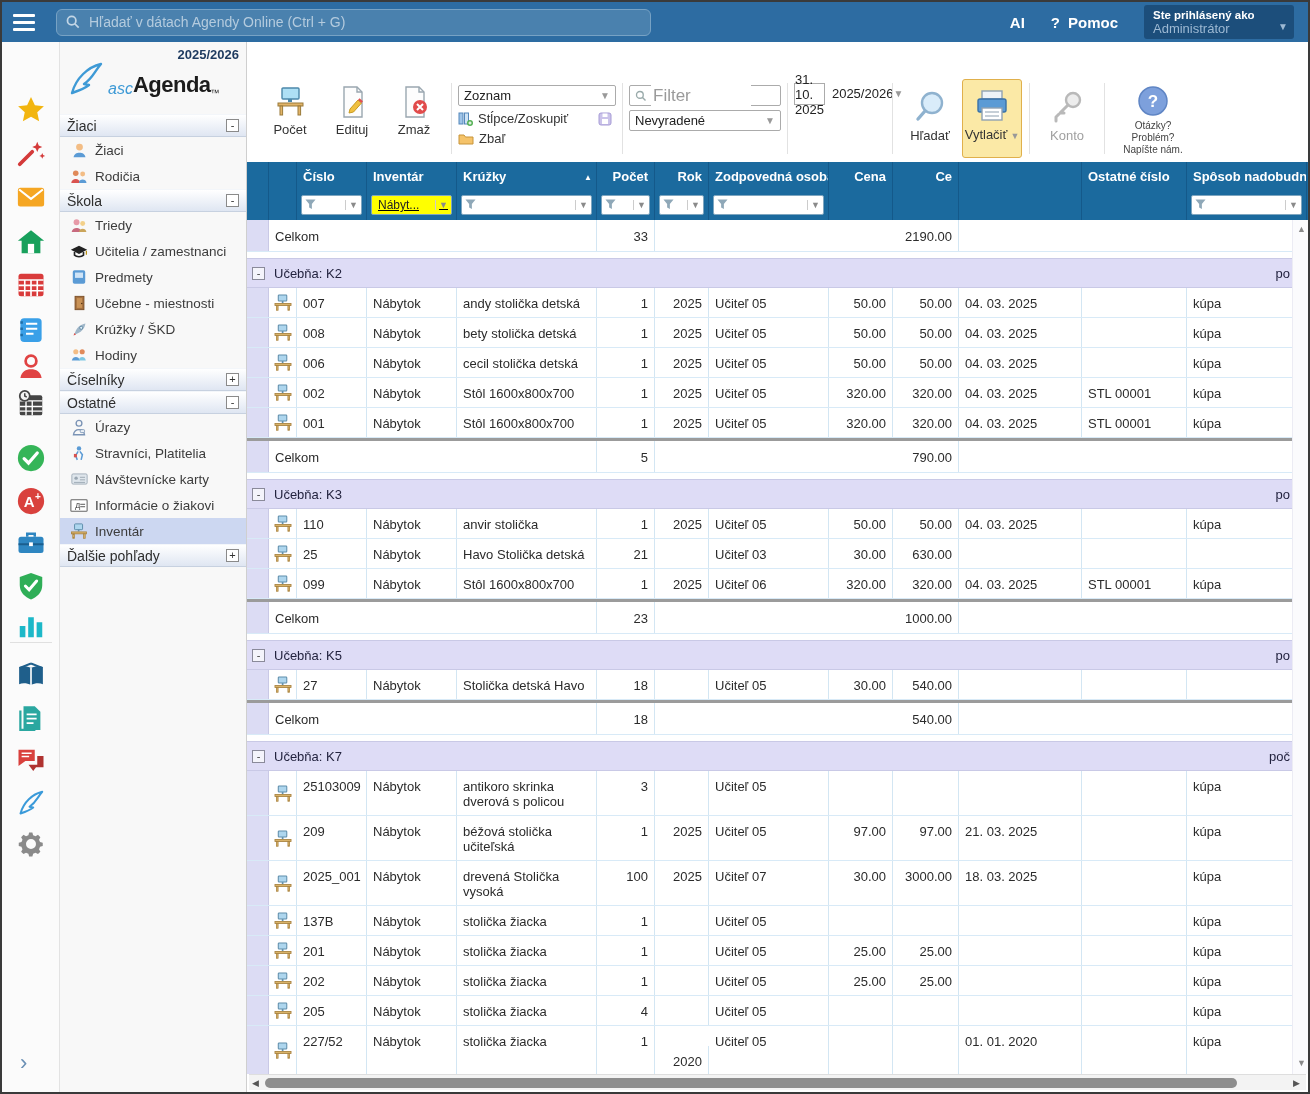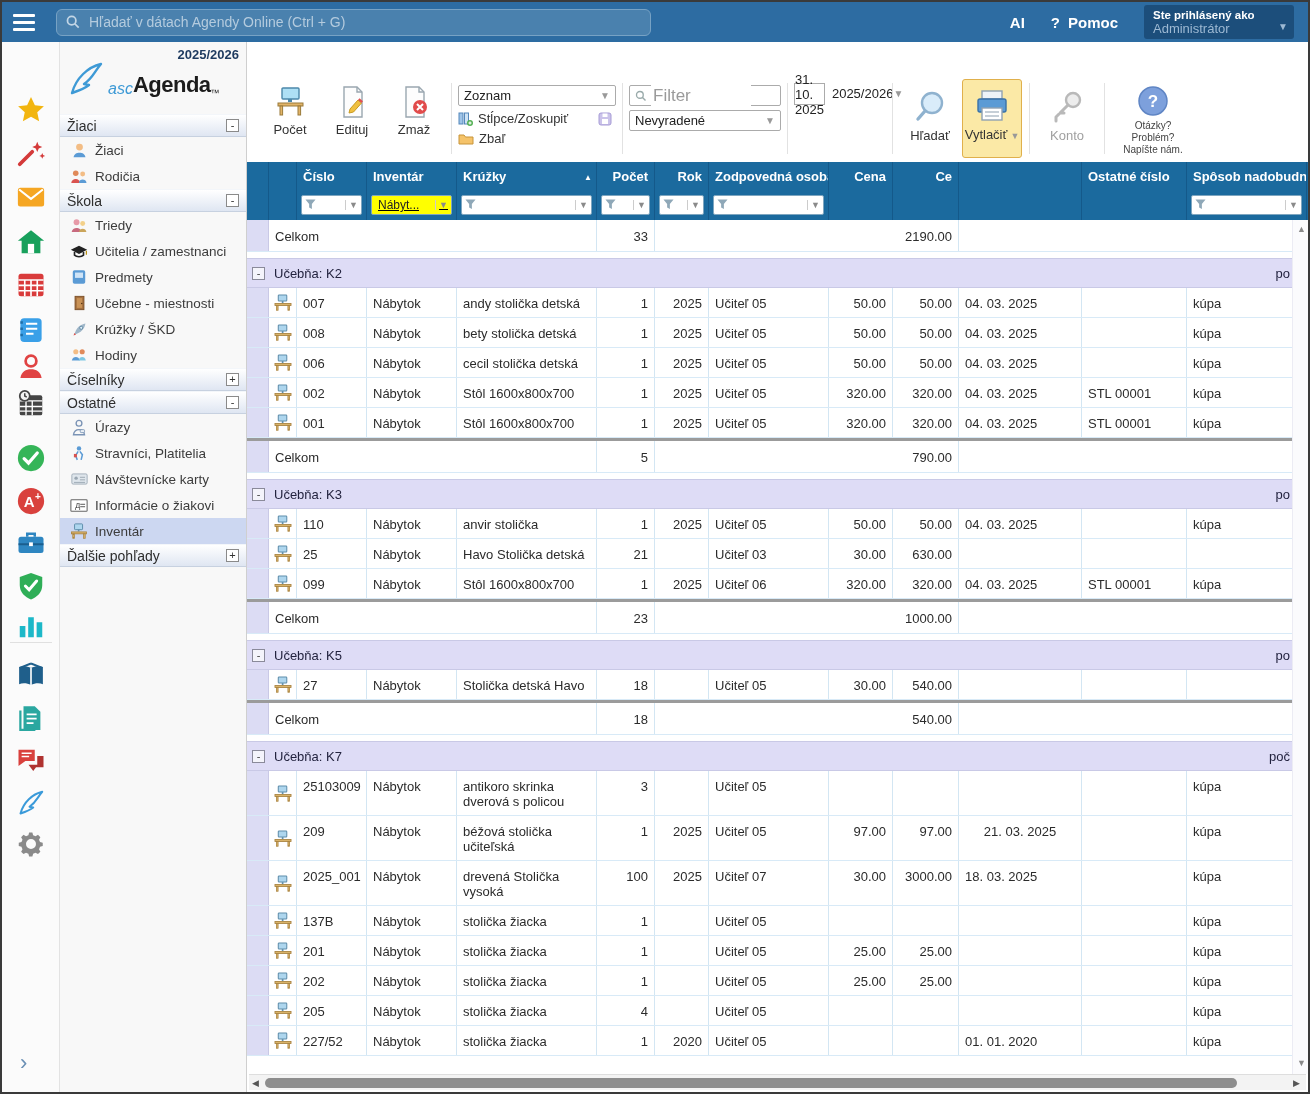--- a/index.html
+++ b/index.html
@@ -926,21 +926,21 @@
           </svg>
         </div>
         <div class="cell" style="width: 70px; flex: 0 0 auto;">209</div>
         <div class="cell" style="width: 90px; flex: 0 0 auto;">Nábytok</div>
         <div class="cell" style="width: 140px; flex: 0 0 auto;">béžová stolička učiteľská</div>
         <div class="cell r" style="width: 58px; flex: 0 0 auto;">1</div>
         <div class="cell r" style="width: 54px; flex: 0 0 auto;">2025</div>
         <div class="cell" style="width: 120px; flex: 0 0 auto;">Učiteľ 05</div>
         <div class="cell r" style="width: 64px; flex: 0 0 auto;">97.00</div>
         <div class="cell r" style="width: 66px; flex: 0 0 auto;">97.00</div>
-        <div class="cell" style="width: 123px; flex: 0 0 auto; text-align: center;">21. 03. 2025</div>
+        <div class="cell" style="width: 123px; flex: 0 0 auto;">21. 03. 2025</div>
         <div class="cell" style="width: 105px; flex: 0 0 auto;"></div>
         <div class="cell" style="width: 120px; flex: 0 0 auto;">kúpa</div>
       </div>
       <div class="row">
         <div class="cell expand-col" style="width: 22px; flex: 0 0 auto;"></div>
         <div class="icon-col" style="width: 28px; flex: 0 0 auto;">
           <svg width="20" height="17" viewBox="0 0 20 18">
             <rect x="5" y="1" width="9" height="6.5" rx=".8" fill="#aed6ee" stroke="#5f8eab" stroke-width="1.1"></rect>
             <rect x="8.7" y="7.5" width="1.8" height="2" fill="#5f8eab"></rect>
             <rect x="1.5" y="10" width="17" height="2.2" fill="#d9b36a" stroke="#a8823f" stroke-width=".9"></rect>
@@ -1060,21 +1060,21 @@
             <rect x="8.7" y="7.5" width="1.8" height="2" fill="#5f8eab"></rect>
             <rect x="1.5" y="10" width="17" height="2.2" fill="#d9b36a" stroke="#a8823f" stroke-width=".9"></rect>
             <rect x="3" y="12.2" width="1.8" height="5" fill="#d9b36a" stroke="#a8823f" stroke-width=".8"></rect>
             <rect x="15.2" y="12.2" width="1.8" height="5" fill="#d9b36a" stroke="#a8823f" stroke-width=".8"></rect>
           </svg>
         </div>
         <div class="cell" style="width: 70px; flex: 0 0 auto;">227/52</div>
         <div class="cell" style="width: 90px; flex: 0 0 auto;">Nábytok</div>
         <div class="cell" style="width: 140px; flex: 0 0 auto;">stolička žiacka</div>
         <div class="cell r" style="width: 58px; flex: 0 0 auto;">1</div>
-        <div class="cell r" style="width: 54px; flex: 0 0 auto;">2020</div>
+        <div class="cell r" style="width: 54px; flex: 0 0 auto; margin-top: 20px;">2020</div>
         <div class="cell" style="width: 120px; flex: 0 0 auto;">Učiteľ 05</div>
         <div class="cell r" style="width: 64px; flex: 0 0 auto;"></div>
         <div class="cell r" style="width: 66px; flex: 0 0 auto;"></div>
         <div class="cell" style="width: 123px; flex: 0 0 auto;">01. 01. 2020</div>
         <div class="cell" style="width: 105px; flex: 0 0 auto;"></div>
         <div class="cell" style="width: 120px; flex: 0 0 auto;">kúpa</div>
       </div>
     </div>
 
 

